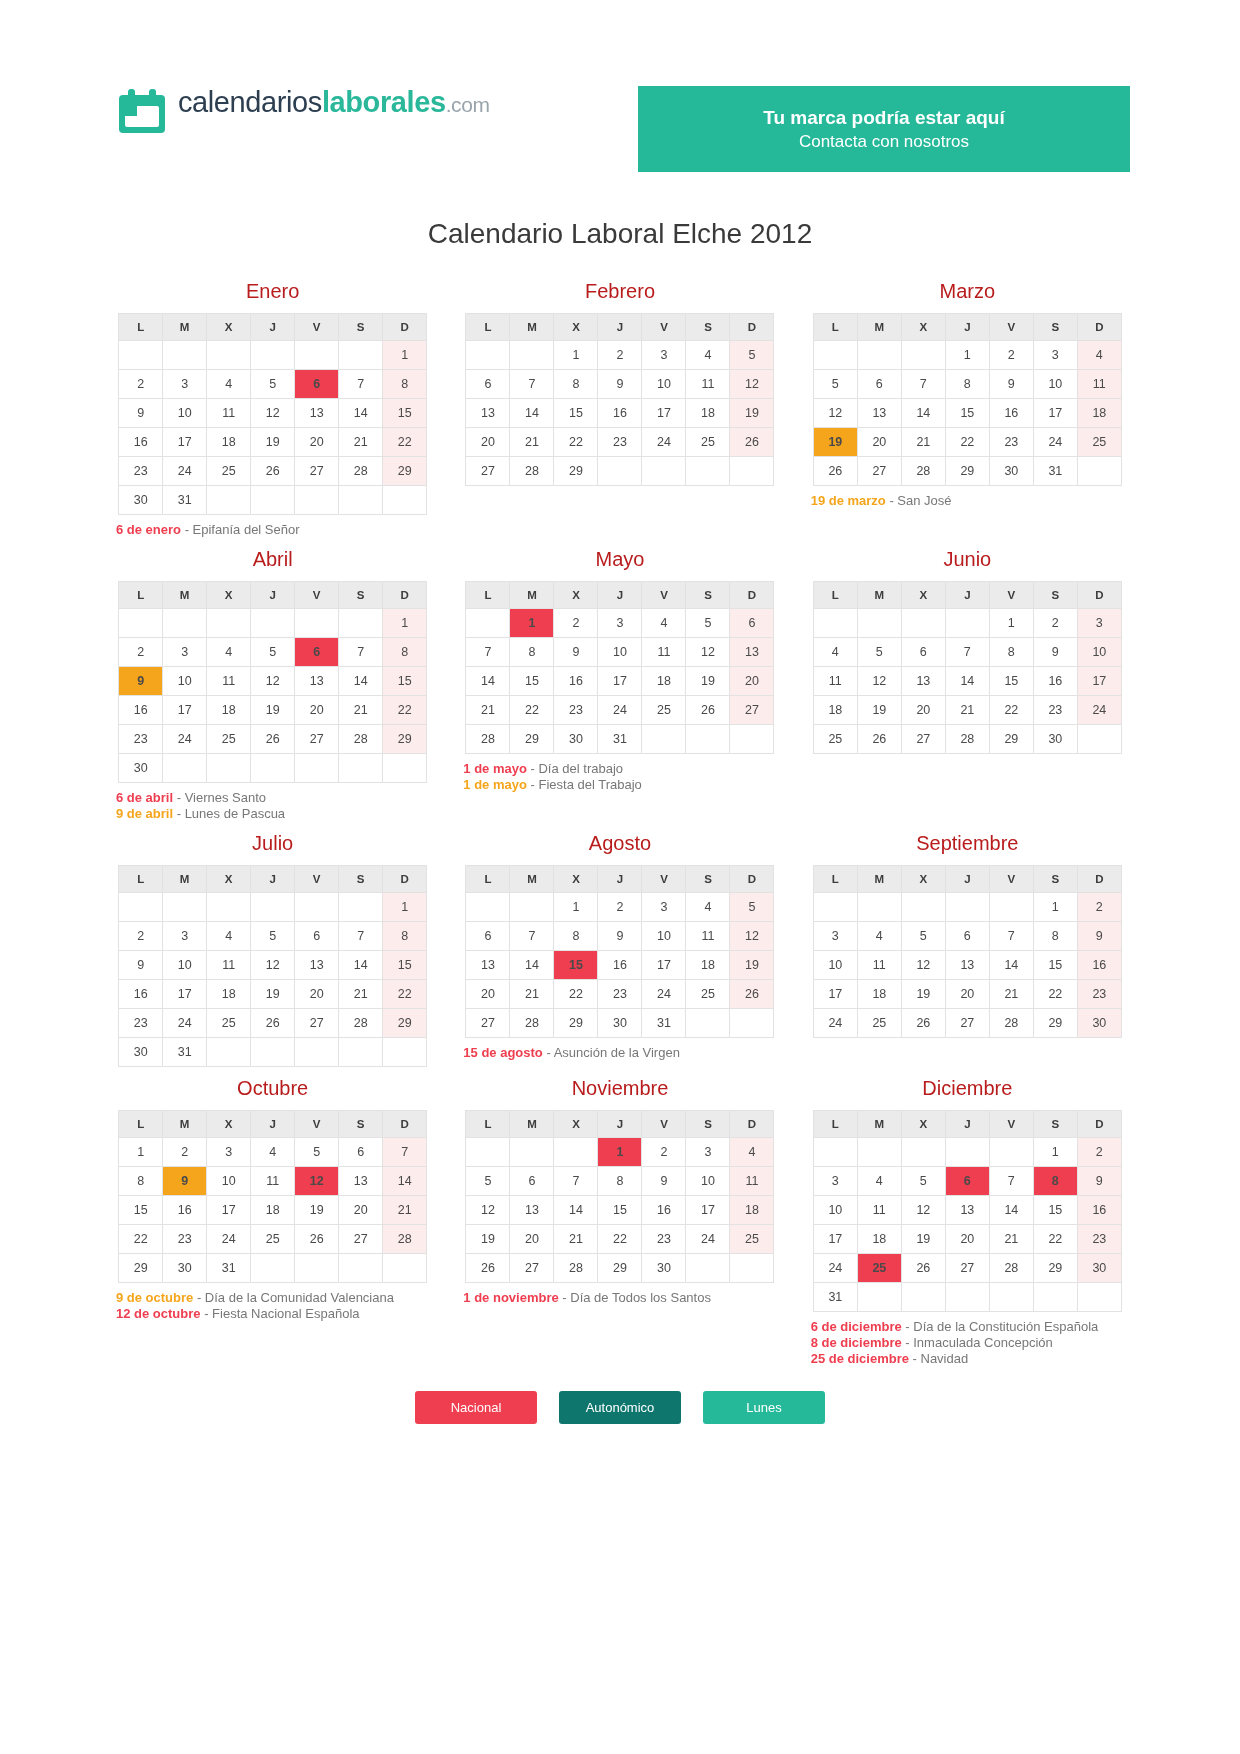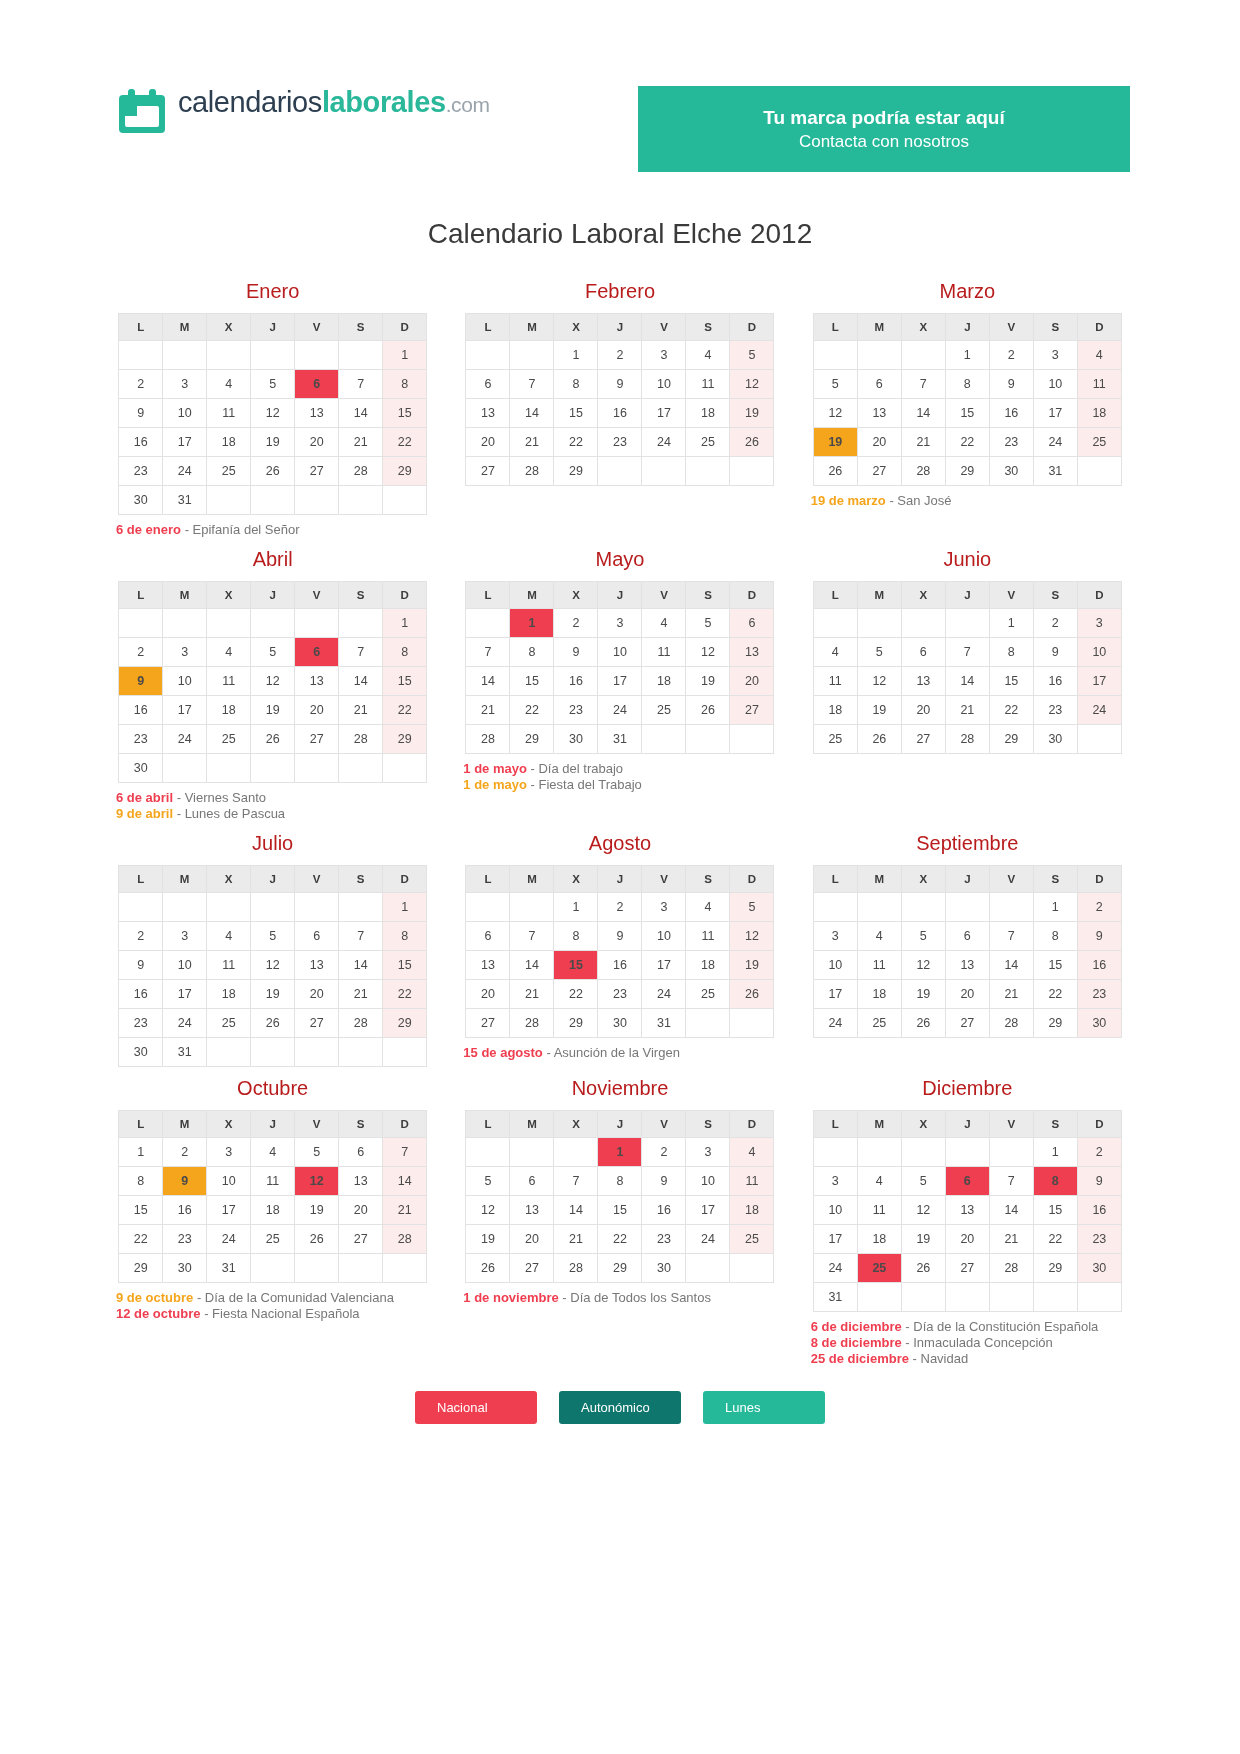--- a/index.html
+++ b/index.html
@@ -153,20 +153,21 @@
     display: flex;
     justify-content: center;
     gap: 22px;
   }
   .legend-item {
     color: #ffffff;
     font-size: 13px;
     padding: 9px 22px;
     border-radius: 3px;
     min-width: 78px;
+    text-align: center;
   }
   .lg-nac { background: #ef3e4f; }
   .lg-aut { background: #0f766e; }
   .lg-loc { background: #25b99a; }
 </style>
 </head>
 <body>
 
 <div class="page">
 

